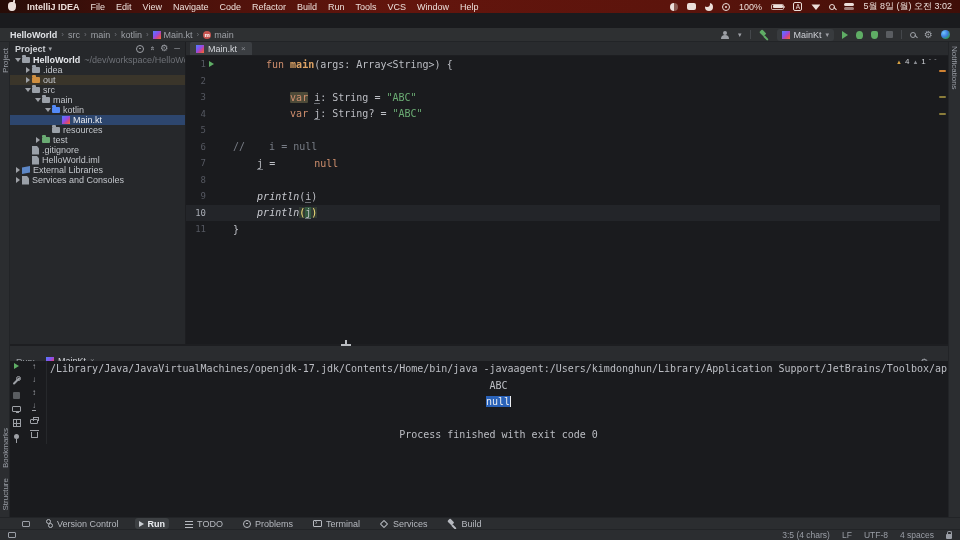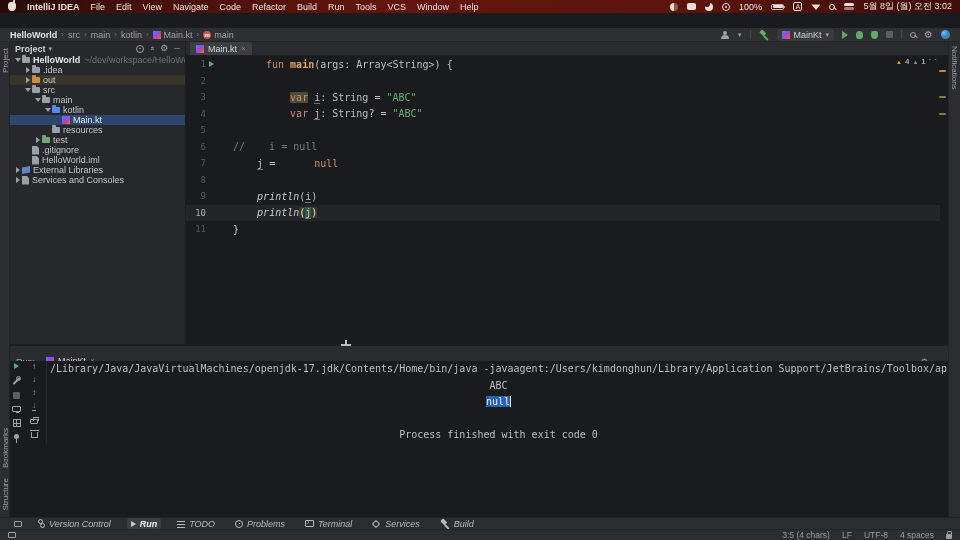--- a/index.html
+++ b/index.html
@@ -94,21 +94,21 @@
   #rt1 { left:12px; top:363px; gap:7px; }
   #rt2 { left:30px; top:363px; gap:5px; }
   #console { position:absolute; left:46px; top:361px; right:962px; border-left:1px solid #26282b;
     padding-left:2px; font-family:"DejaVu Sans Mono","Liberation Mono",monospace; font-size:10px; color:#bcbec4; }
   .con-line { height:16.5px; line-height:16.5px; white-space:pre; }
   .sel { background:#2a62b8; color:#e8eaee; }
   .caret { display:inline-block; width:1px; height:11px; background:#eceef2; vertical-align:-2px; }
 
   
   #bottom-bar { left:0; top:517px; width:960px; height:12px; background:#2b2d30; border-top:1px solid #222427;
-    display:flex; align-items:center; gap:12px; padding:0 14px; font-size:9px; color:#b6b9bf;font-style:italic; }
+    display:flex; align-items:center; gap:12px; padding:0 22px; font-size:9px; color:#b6b9bf; }
   .bb-item { display:flex; align-items:center; gap:4px; padding:0 4px; height:11px; border-radius:3px; }
   .bb-item.active { background:#3d4043; color:#eceef2; font-weight:bold; }
   #statusbar { left:0; top:529px; width:960px; height:11px; background:#2b2d30; border-top:1px solid #222427;
     display:flex; align-items:center; gap:6px; padding:0 8px; font-size:8.5px; color:#9a9ea6; }
   #status-right { margin-left:auto; display:flex; align-items:center; gap:12px; }
 
   
   .ic { display:inline-block; position:relative; flex:none; vertical-align:middle; }
   .tri-d { width:0; height:0; border-left:3px solid transparent; border-right:3px solid transparent; border-top:4px solid #9da0a6; }
   .tri-r { width:0; height:0; border-top:3px solid transparent; border-bottom:3px solid transparent; border-left:4px solid #9da0a6; }

